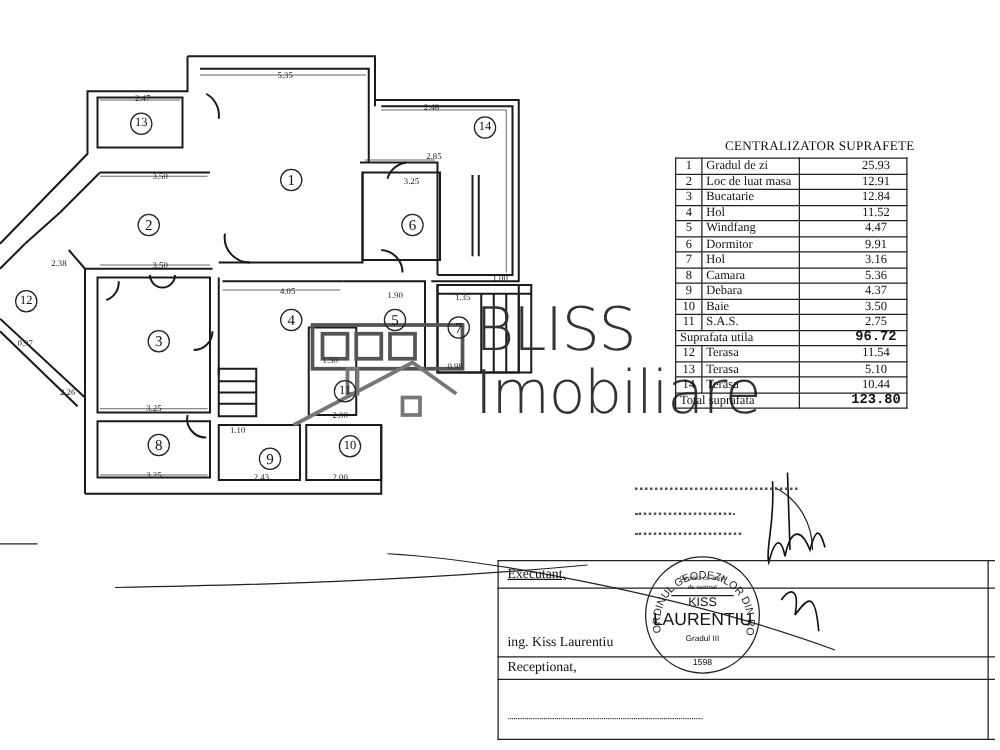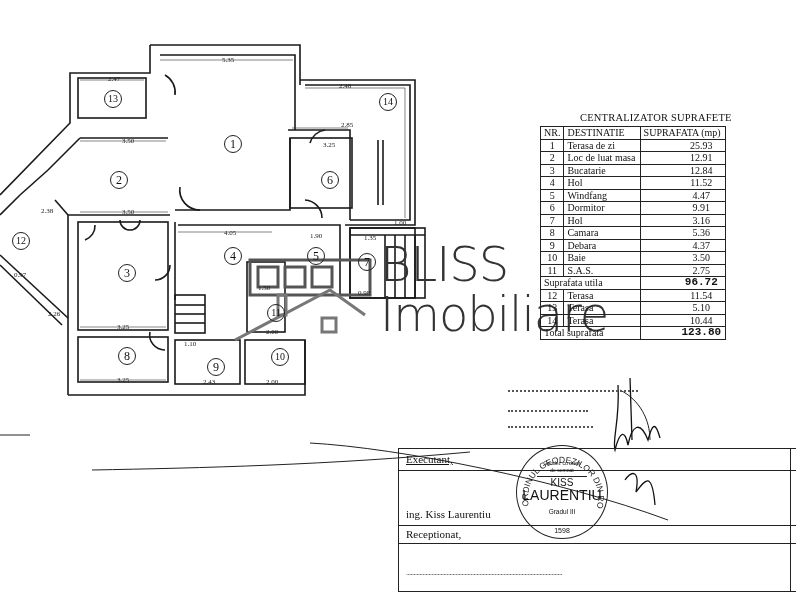--- a/index.html
+++ b/index.html
@@ -173,28 +173,23 @@
   <span class="dim" style="left:14px;top:271px;">0.97</span>
   <span class="dim" style="left:48px;top:310px;">2.26</span>
 </div>
 
 <div class="logo-bliss">BLISS</div>
 <div class="logo-imob">Imobiliare</div>
 
 <div class="tbl-title">CENTRALIZATOR SUPRAFETE</div>
 <table class="cent">
   <tbody>
-      <tr>
-    <th>NR.</th>
-    <th>DESTINATIE</th>
-    <th>SUPRAFATA (mp)</th>
-  </tr>
   <tr>
         <td class="nr">1</td>
-        <td>Terasa de zi</td>
+        <td>Gradul de zi</td>
         <td class="val">25.93</td>
       </tr>
   <tr>
         <td class="nr">2</td>
         <td>Loc de luat masa</td>
         <td class="val">12.91</td>
       </tr>
   <tr>
         <td class="nr">3</td>
         <td>Bucatarie</td>

